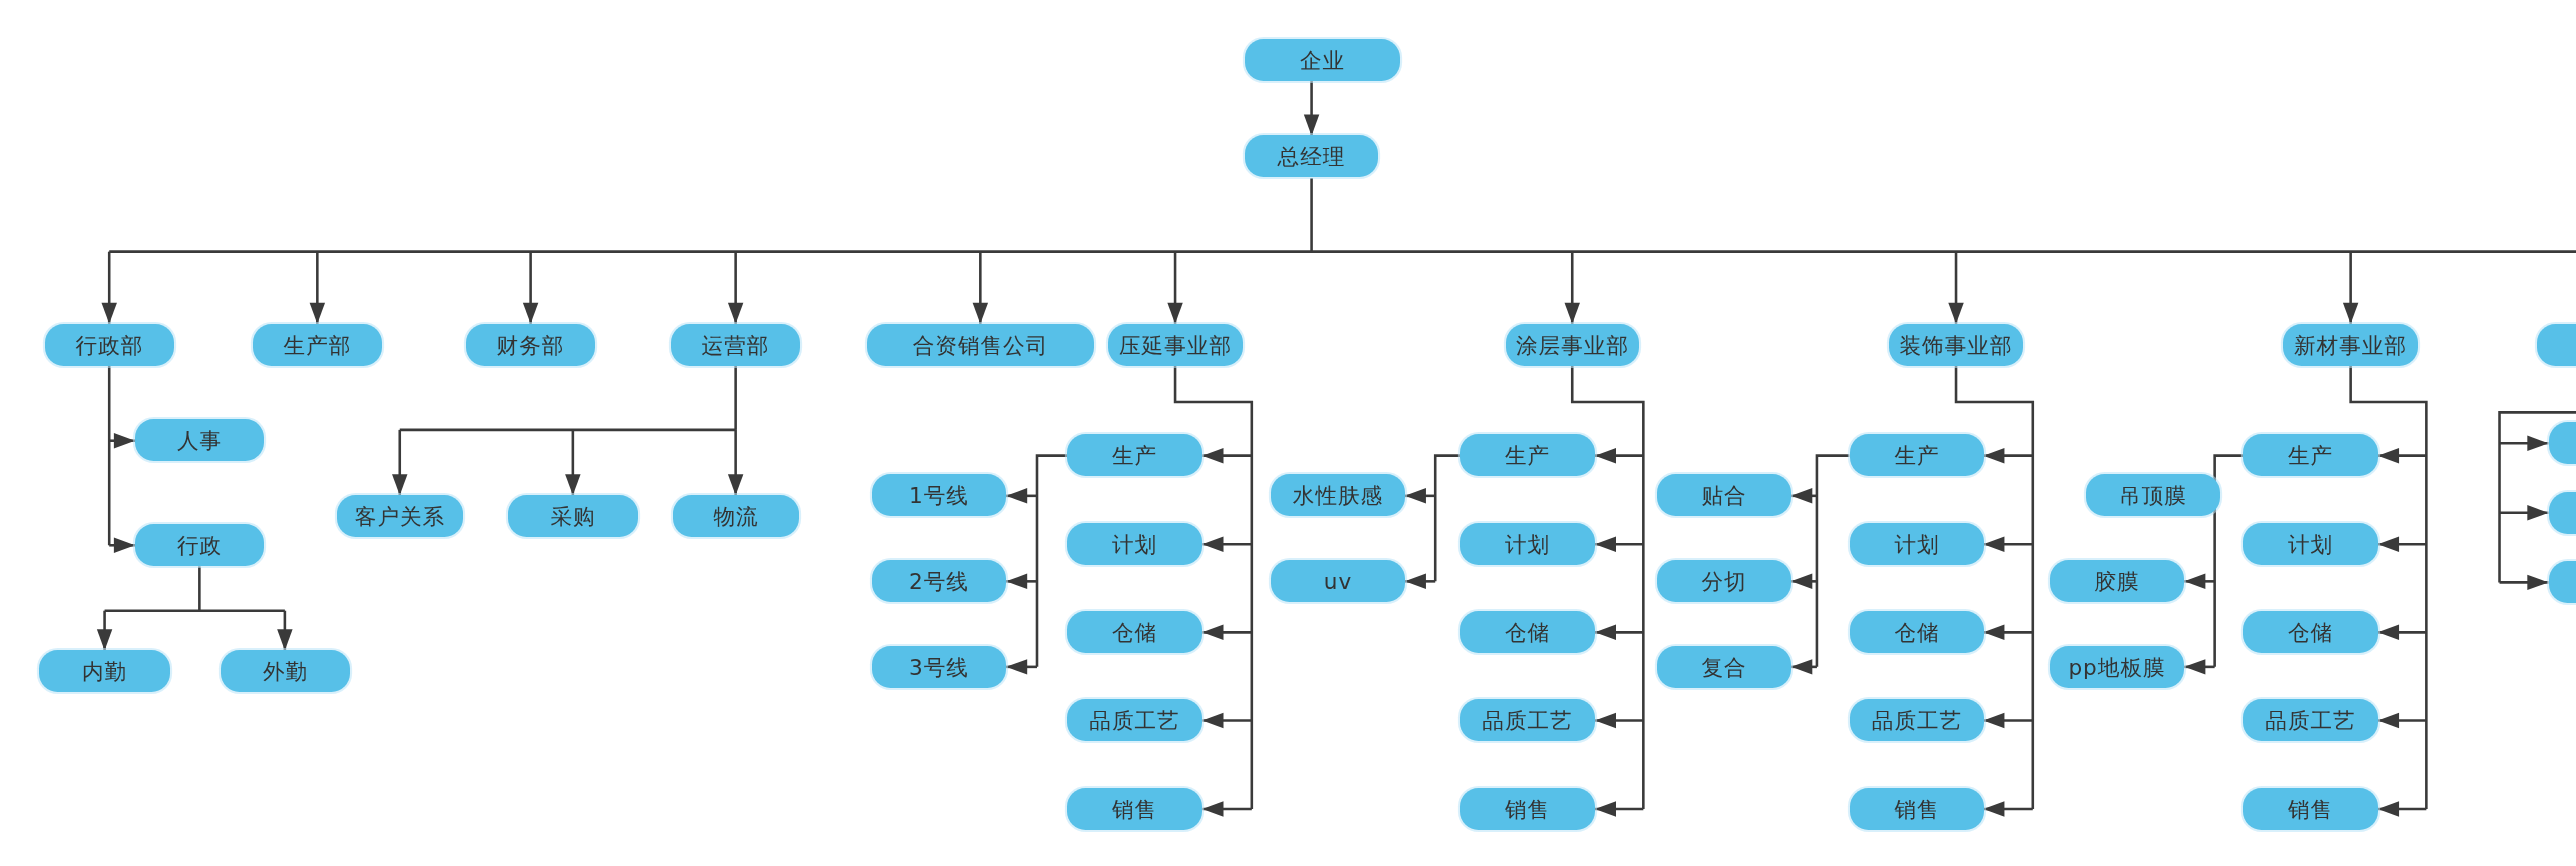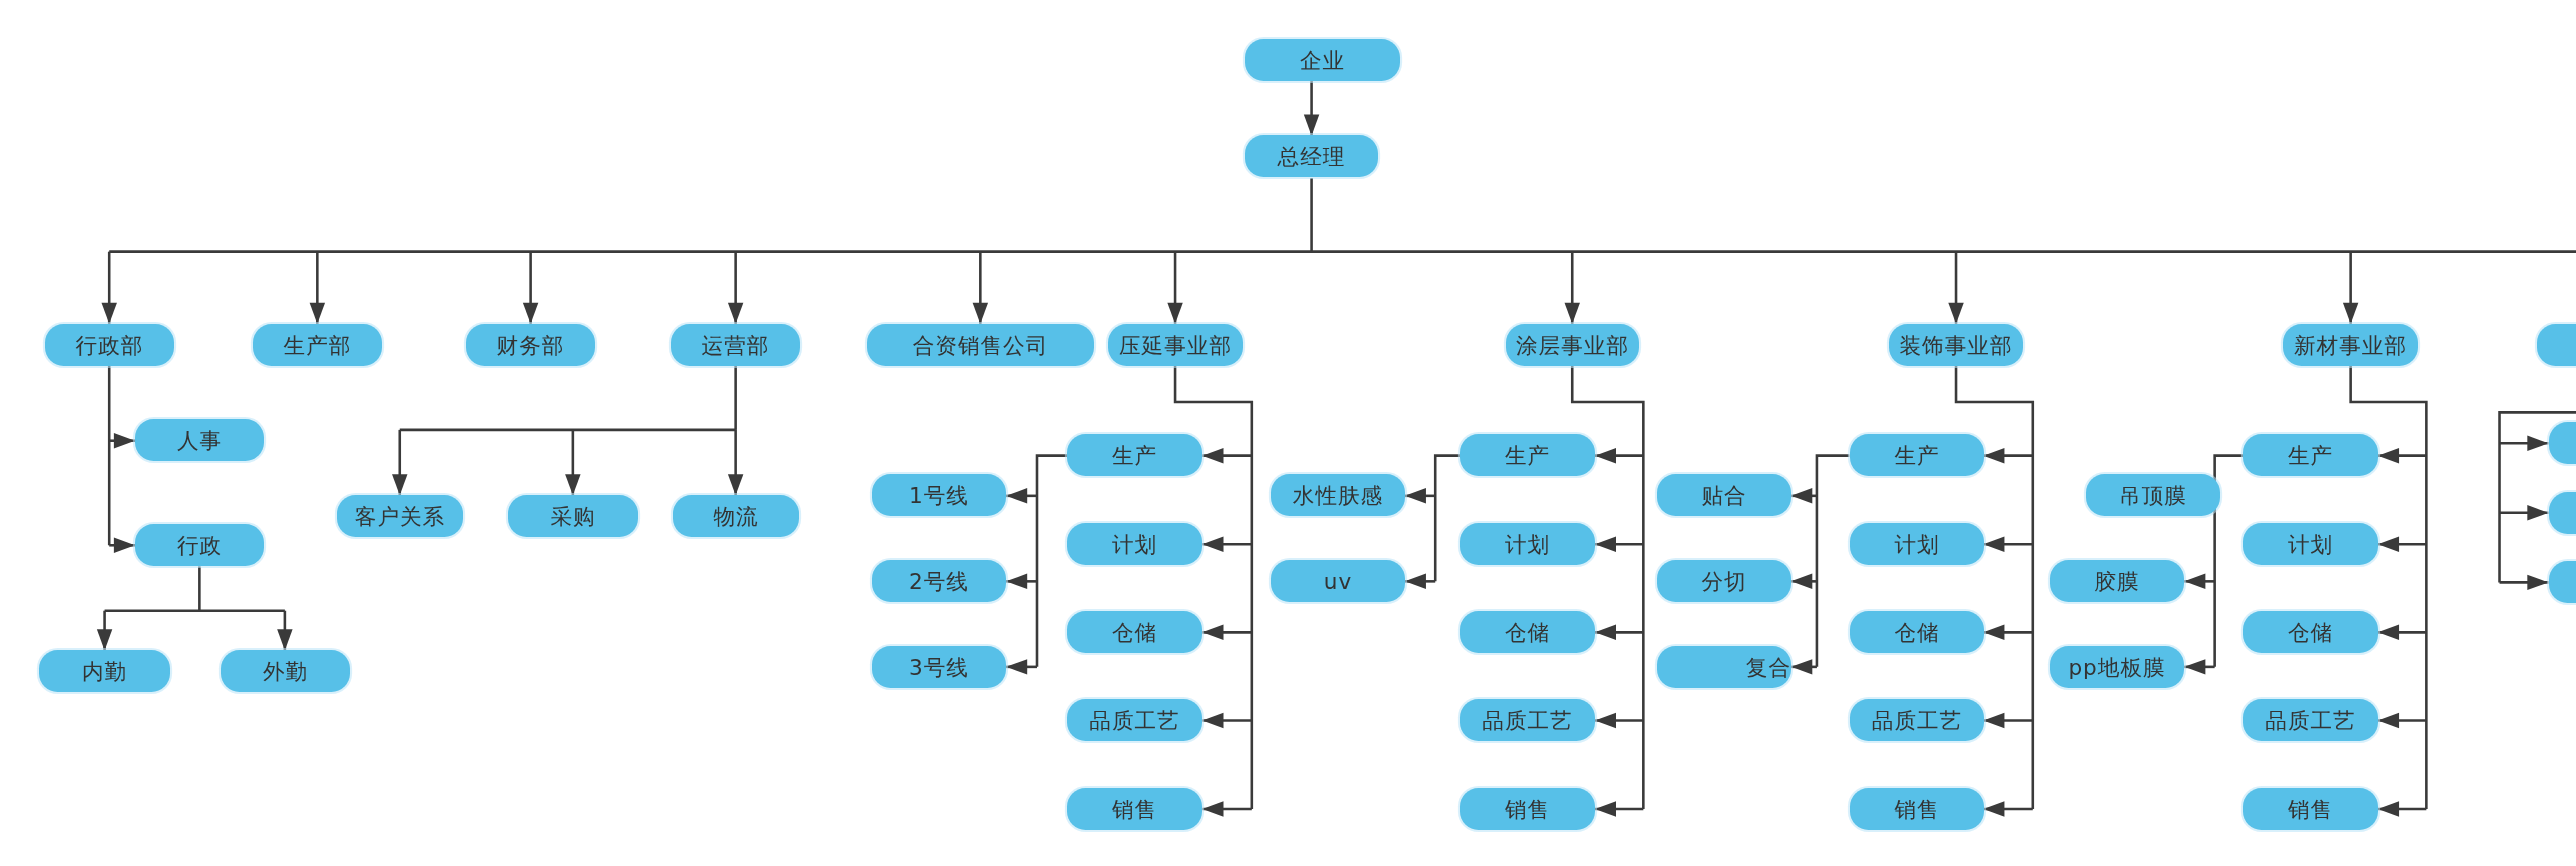--- a/index.html
+++ b/index.html
@@ -216,21 +216,21 @@
       </div>
       <div class="node" style="left: 1850px; top: 788px; width: 134px; height: 42px;">
         <span>销售</span>
       </div>
       <div class="node" style="left: 1657px; top: 474px; width: 134px; height: 42px;">
         <span>贴合</span>
       </div>
       <div class="node" style="left: 1657px; top: 560px; width: 134px; height: 42px;">
         <span>分切</span>
       </div>
-      <div class="node" style="left: 1657px; top: 646px; width: 134px; height: 42px; justify-content: flex-end;">
+      <div class="node" style="left: 1657px; top: 646px; width: 134px; height: 42px;">
         <span>复合</span>
       </div>
       <div class="node" style="left: 2243px; top: 434px; width: 135px; height: 42px;">
         <span>生产</span>
       </div>
       <div class="node" style="left: 2243px; top: 523px; width: 135px; height: 42px;">
         <span>计划</span>
       </div>
       <div class="node" style="left: 2243px; top: 611px; width: 135px; height: 42px;">
         <span>仓储</span>

